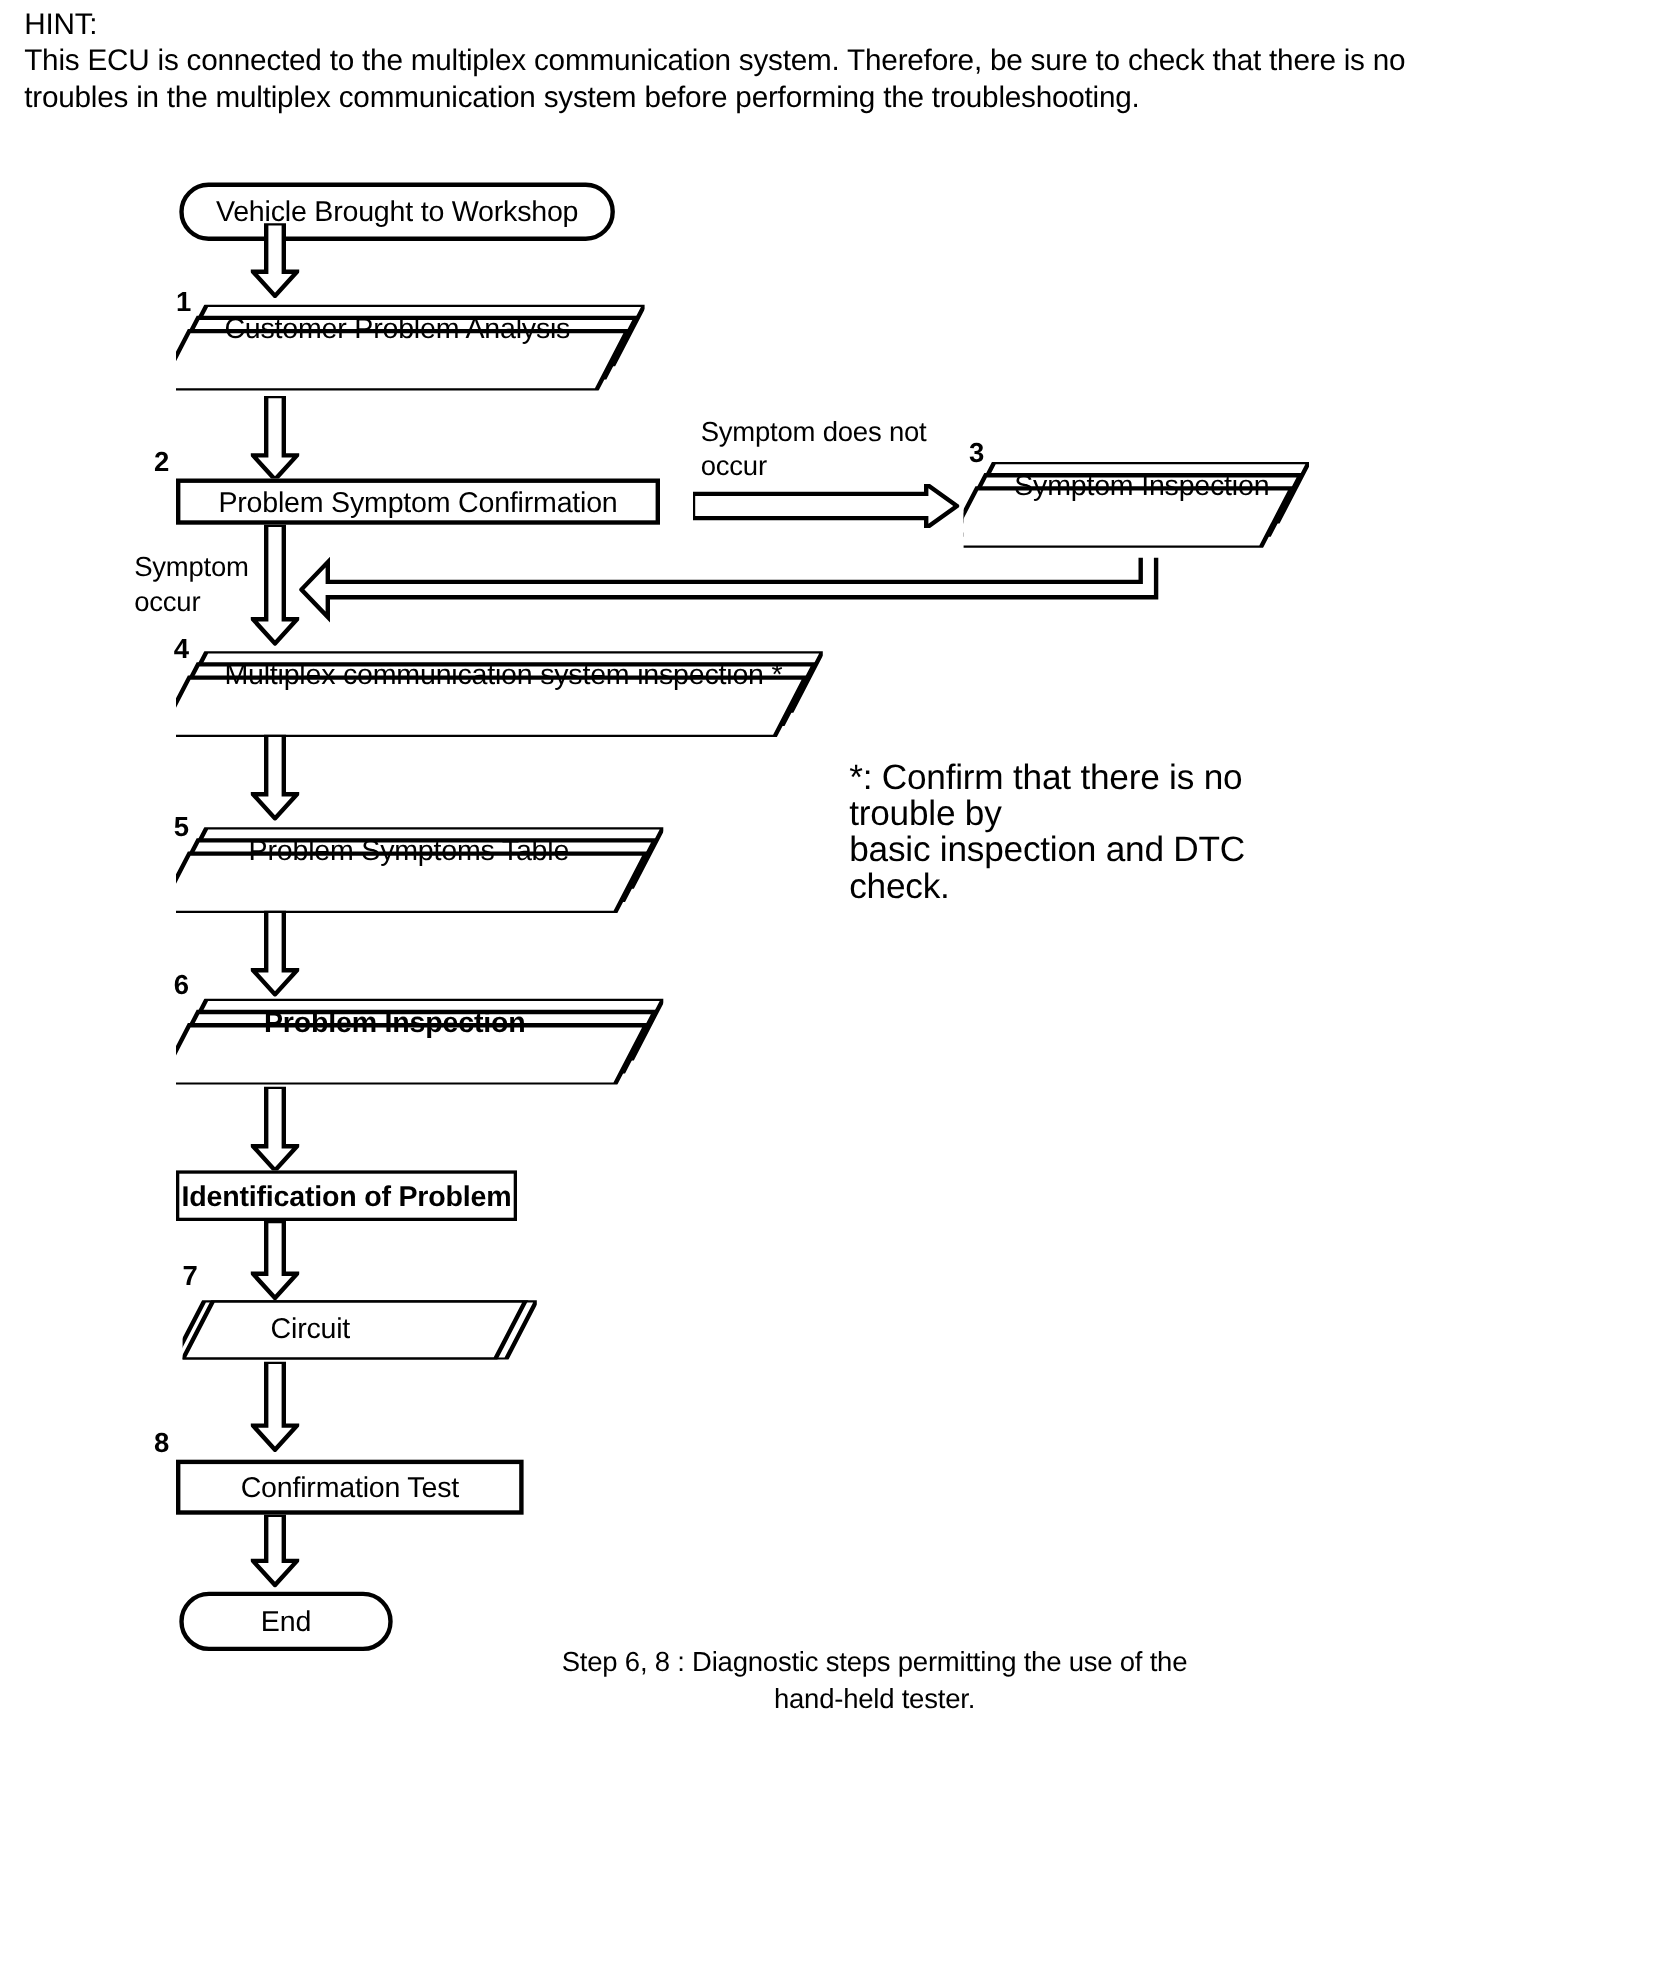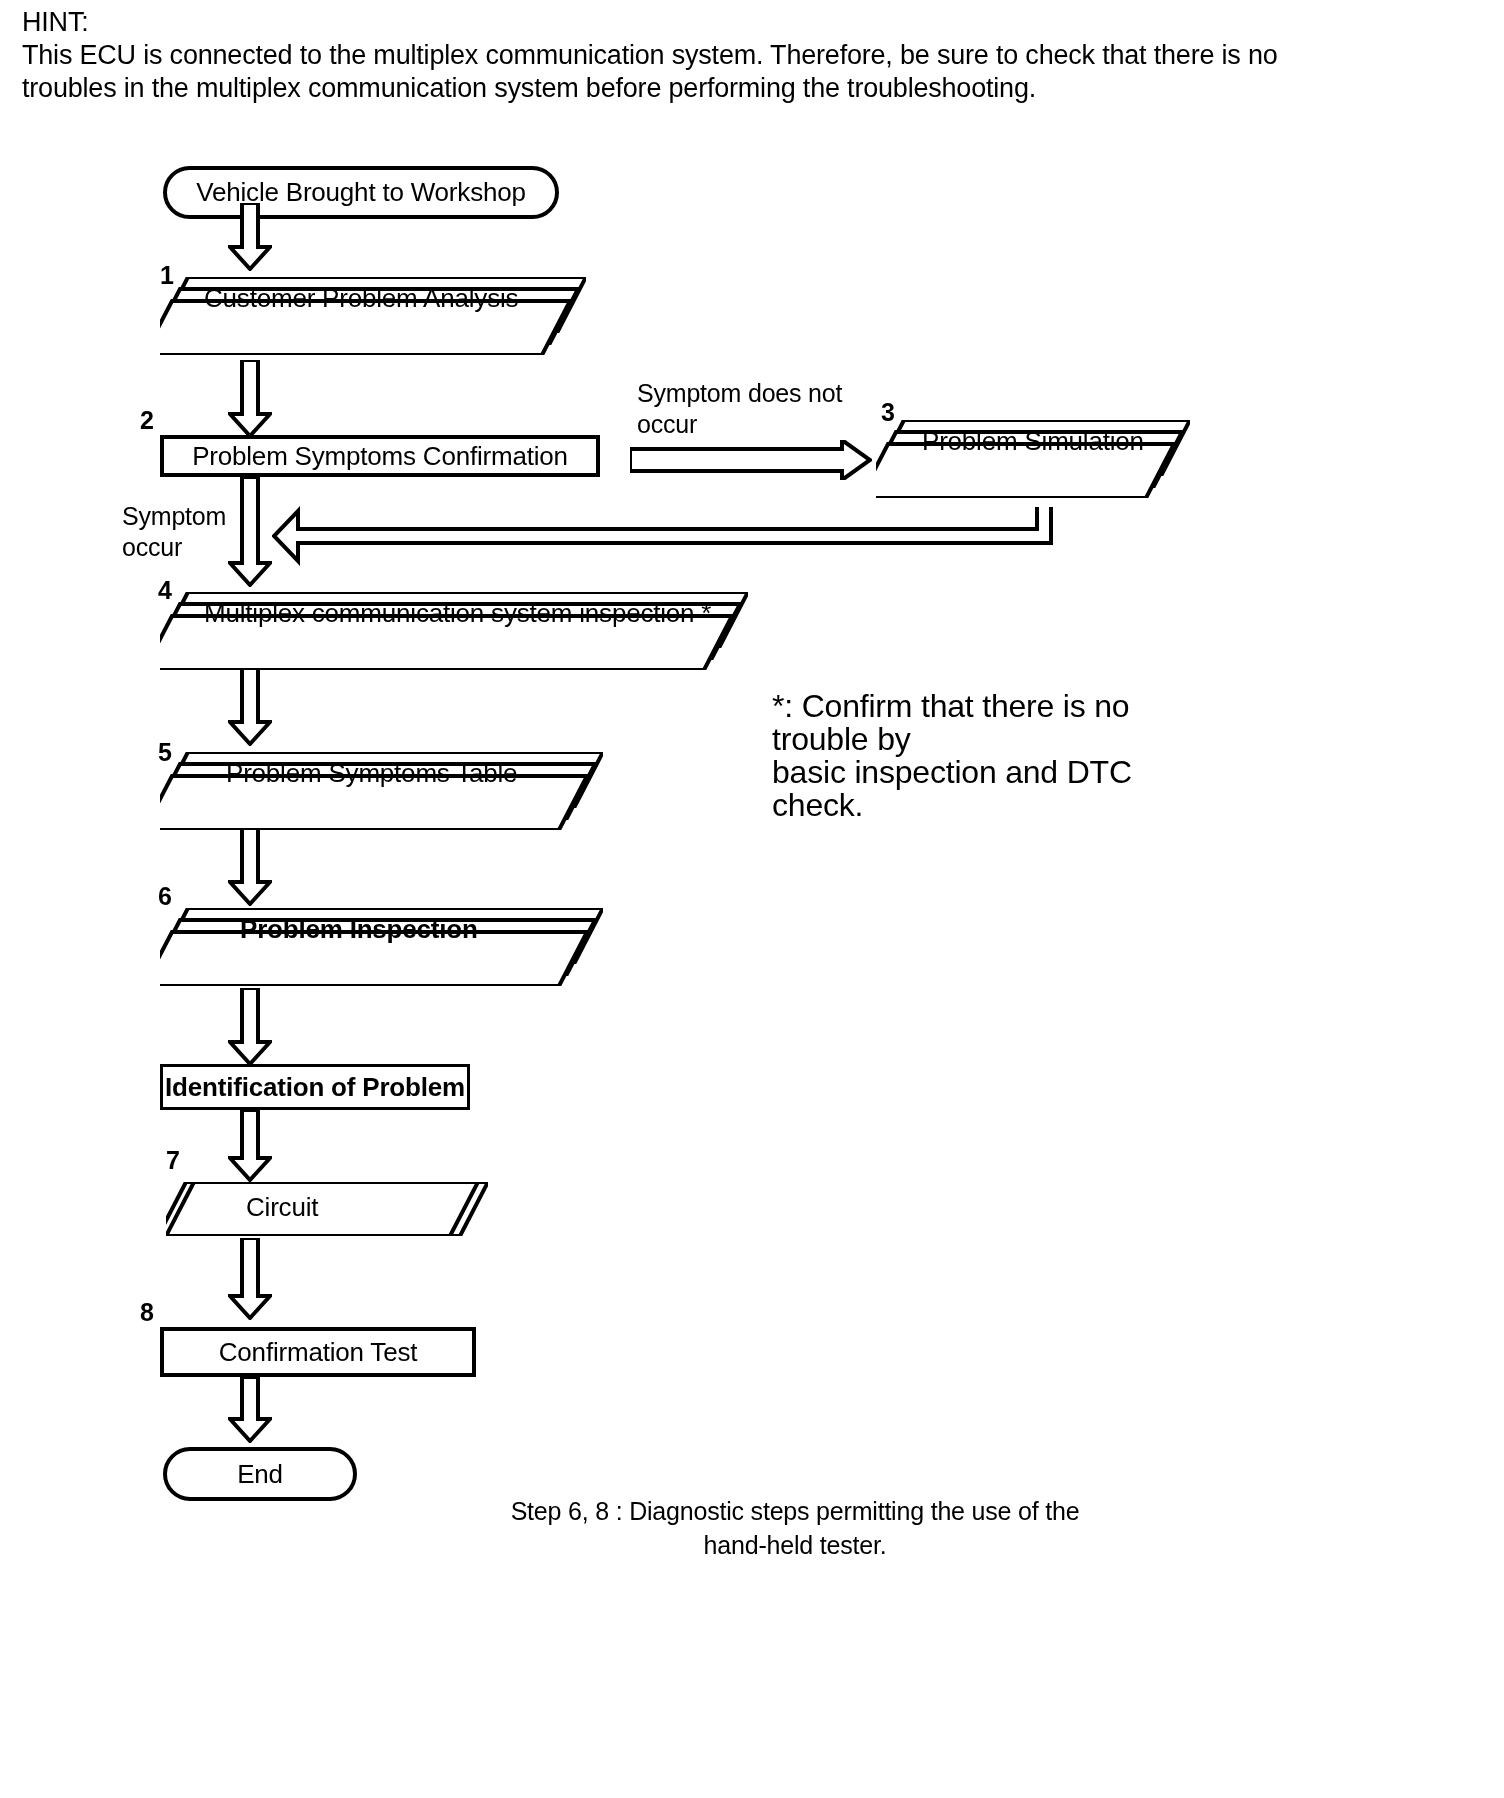--- a/index.html
+++ b/index.html
@@ -85,42 +85,42 @@
 </div>
 
 <div class="darrow" style="left:228px;top:360px;">
   <svg width="44" height="78" viewBox="0 0 44 78">
     <polygon points="14,0 30,0 30,54 42,54 22,76 2,54 14,54" fill="#fff" stroke="#000" stroke-width="4" stroke-linejoin="miter"></polygon>
   </svg>
 </div>
 
 <div class="abs num" style="left:140px;top:408px;">2</div>
 <div class="abs rect" id="step2" style="left:160px;top:435px;width:440px;height:42px;">
-  <span>Problem Symptoms Confirmation</span>
+  <span>Problem Symptom Confirmation</span>
 </div>
 
 <div class="abs lbl" style="left:637px;top:378px;width:260px;">
   <div>Symptom does not</div>
   <div>occur</div>
 </div>
 
 <div class="darrow" style="left:630px;top:440px;">
   <svg width="242" height="40" viewBox="0 0 242 40">
     <polygon points="0,9 212,9 212,0 240,20 212,40 212,31 0,31" fill="#fff" stroke="#000" stroke-width="4" stroke-linejoin="miter"></polygon>
   </svg>
 </div>
 
 <div class="abs num" style="left:881px;top:400px;">3</div>
 <div class="para" style="left:876px;top:420px;">
   <svg width="314" height="78" viewBox="0 0 314 78">
     <polygon points="28,0 314,0 286,54 0,54" fill="#fff" stroke="#000" stroke-width="4"></polygon>
     <polygon points="20,12 306,12 278,66 -8,66" fill="#fff" stroke="#000" stroke-width="4"></polygon>
     <polygon points="12,24 298,24 270,78 -16,78" fill="#fff" stroke="#000" stroke-width="4"></polygon>
   </svg>
-  <div class="ptext" style="left:46px;top:6px;">Problem Simulation</div>
+  <div class="ptext" style="left:46px;top:6px;">Symptom Inspection</div>
 </div>
 
 <div id="loop" style="left:272px;top:505px;">
   <svg width="790" height="62" viewBox="0 0 790 62">
     <path d="M 765,2 L 765,24 L 26,24 L 26,6 L 2,31 L 26,56 L 26,38 L 779,38 L 779,2" fill="#fff" stroke="#000" stroke-width="4" stroke-linejoin="miter" stroke-linecap="butt"></path>
   </svg>
 </div>
 
 <div class="abs lbl" style="left:122px;top:501px;width:200px;">
   <div>Symptom</div>

